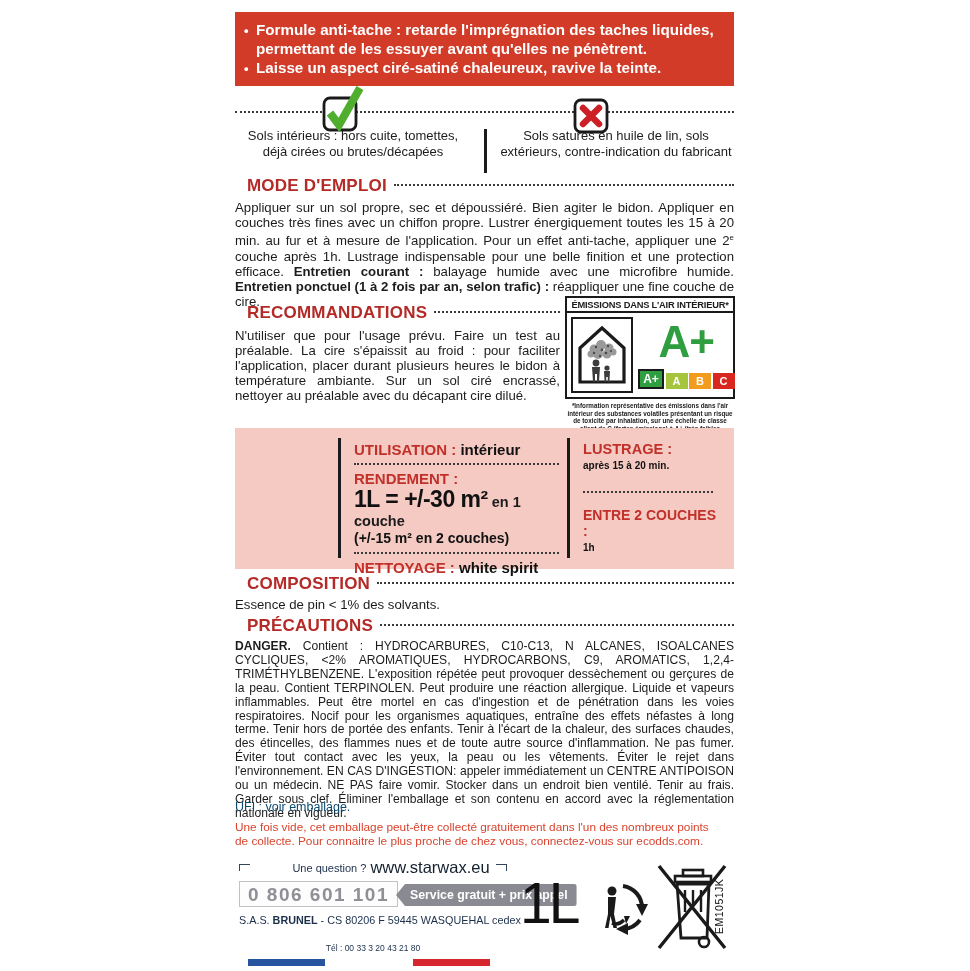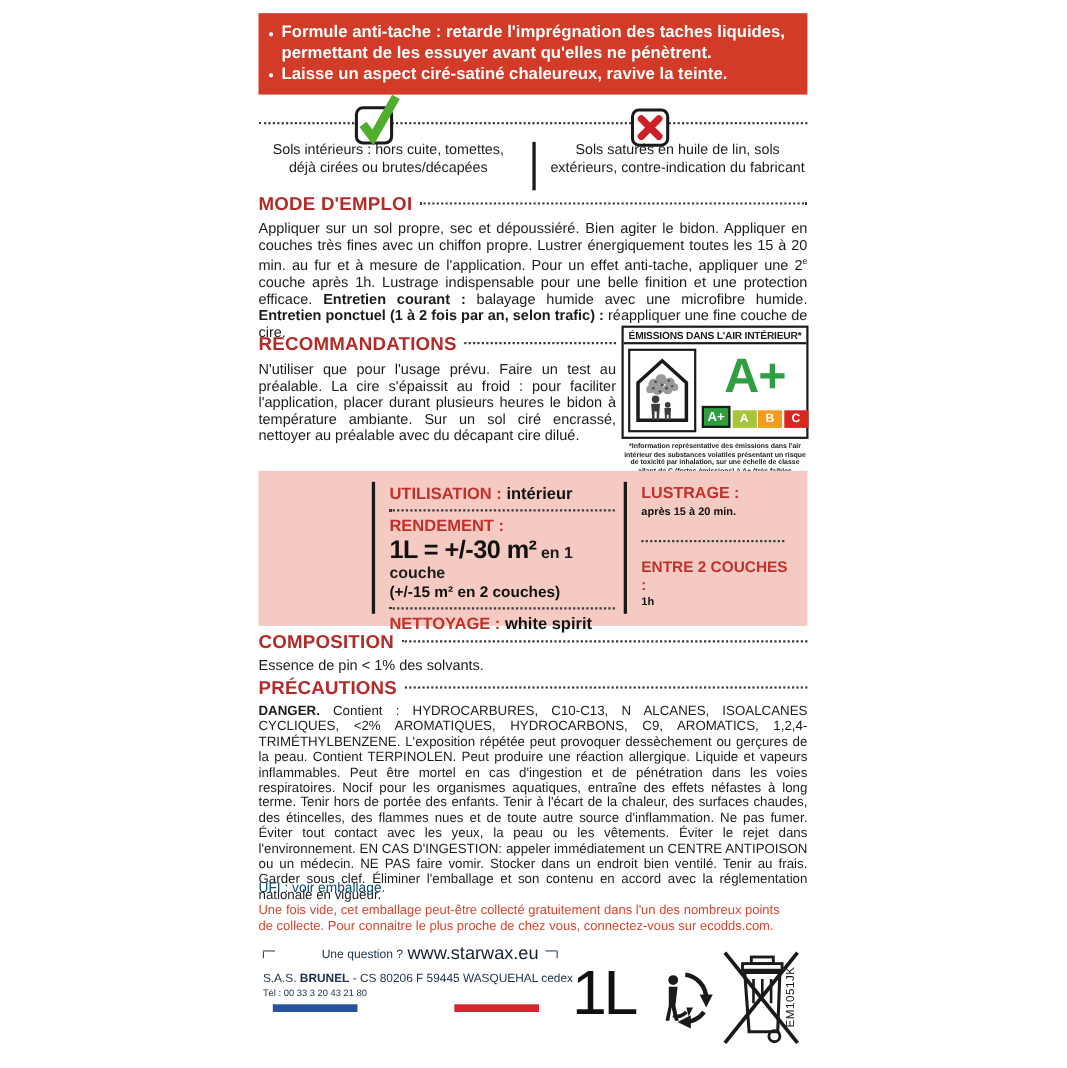--- a/index.html
+++ b/index.html
@@ -15,21 +15,21 @@
   
   .suit { position:absolute; top:96px; left:0; width:499px; height:74px; }
   .suit .dotline { position:absolute; top:15px; left:0; right:0; border-top:2.4px dotted #3a3a3a; }
   .suit .okicon { position:absolute; left:84px; top:-12px; }
   .suit .noicon { position:absolute; left:337px; top:1px; }
   .suit .cols { position:absolute; top:32px; left:0; width:499px; display:flex; }
   .suit .col { width:236px; text-align:center; font-size:13px; line-height:16px; color:#1c1c1c; }
   .suit .divider { width:3px; height:44px; background:#1a1a1a; margin:1px 11px 0 13px; }
 
   
-  .sect-head { display:flex; align-items:center; }
+  .sect-head { display:flex; align-items:center;margin-left:12px; }
   .sect-title { color:#b32a27; font-weight:bold; font-size:17px; letter-spacing:0.2px; white-space:nowrap; }
   .sect-lead { flex:1; border-bottom:2.6px dotted #3a3a3a; margin-left:7px; margin-bottom:3px; }
   .body-text { font-size:13.2px; line-height:15.1px; text-align:justify; color:#1c1c1c; }
   .b { font-weight:bold; }
 
   .mode { position:absolute; top:176px; left:0; width:499px; }
   .mode .body-text { margin-top:4px; }
   sup.small { font-size:8px; vertical-align:super; }
 
   .recom { position:absolute; top:303px; left:0; width:325px; }
@@ -83,21 +83,21 @@
   .f-q { display:flex; align-items:center; color:#1b2f4b; }
   .bracket { flex:1; height:7px; border-top:1.3px solid #36465a; position:relative; }
   .bracket.bl::before { content:""; position:absolute; left:0; top:0; width:1.3px; height:6px; background:#36465a; }
   .bracket.br::before { content:""; position:absolute; right:0; top:0; width:1.3px; height:6px; background:#36465a; }
   .f-q .q { font-size:11px; margin:0 4px 0 6px; white-space:nowrap;padding-left:36px; }
   .f-q .site { font-size:16.5px; font-weight:400; margin-right:6px; white-space:nowrap; color:#14202e; }
   .f-phone { display:flex; align-items:stretch; margin-top:4px; height:26px; }
   .phone-box { border:1.5px solid #c2c2c2; background:#fdfdfd; color:#8f8f96; font-weight:800; font-size:19px; letter-spacing:1.5px; padding:1px 8px 0 8px; display:flex; align-items:center; white-space:nowrap; }
   .service-tag { background:#8a8a93; color:#ffffff; font-weight:bold; font-size:12.3px; display:flex; align-items:center; padding:0 9px 0 14px; margin-left:-2px; margin-top:3px; height:22px; clip-path:polygon(0 50%, 9px 0, 100% 0, 100% 100%, 9px 100%); border-radius:0 3px 3px 0; white-space:nowrap; }
   .f-addr { margin-top:7px; text-align:center; font-size:10.8px; color:#1b2f4b; white-space:nowrap; }
-  .f-tel { margin-top:1px; font-size:8.5px; color:#1b2f4b; }
+  .f-tel { margin-top:17px; text-align:center; font-size:8.5px; color:#1b2f4b; }
   .f-flags { margin-top:6px; display:flex; }
   .flag-blue { width:77px; height:7px; background:#27549e; margin-left:9px; }
   .flag-red { width:77px; height:7px; background:#d6272e; margin-left:88px; }
   .f-vol { position:absolute; left:285px; top:12px; font-size:57px; font-weight:400; letter-spacing:-3px; color:#111; }
   .f-triman { position:absolute; left:355px; top:18px; }
   .f-bin { position:absolute; left:420px; top:4px; }
   .f-code { position:absolute; left:478px; top:18px; width:14px; height:64px; }
   .f-code span { display:block; transform:rotate(-90deg) translate(-58px, 0); transform-origin:0 0; font-size:10.5px; color:#111; white-space:nowrap; letter-spacing:0.5px; }
 </style>
 </head>
@@ -248,20 +248,24 @@
     <div class="eco">Une fois vide, cet emballage peut-être collecté gratuitement dans l'un des nombreux points de collecte. Pour connaitre le plus proche de chez vous, connectez-vous sur ecodds.com.</div>
 
     <div class="footer">
       <div class="f-left">
         <div class="f-q">
           <span class="bracket bl"></span>
           <span class="q">Une question ?</span>
           <span class="site">www.starwax.eu</span>
           <span class="bracket br"></span>
         </div>
+        <div class="f-phone">
+          <div class="phone-box">0 806 601 101</div>
+          <div class="service-tag">Service gratuit + prix appel</div>
+        </div>
         <div class="f-addr">
           <span>S.A.S. </span><span class="b">BRUNEL</span><span> - CS 80206 F 59445 WASQUEHAL cedex</span>
         </div>
         <div class="f-tel">Tél : 00 33 3 20 43 21 80</div>
         <div class="f-flags">
           <div class="flag-blue"></div>
           <div class="flag-red"></div>
         </div>
       </div>
 

